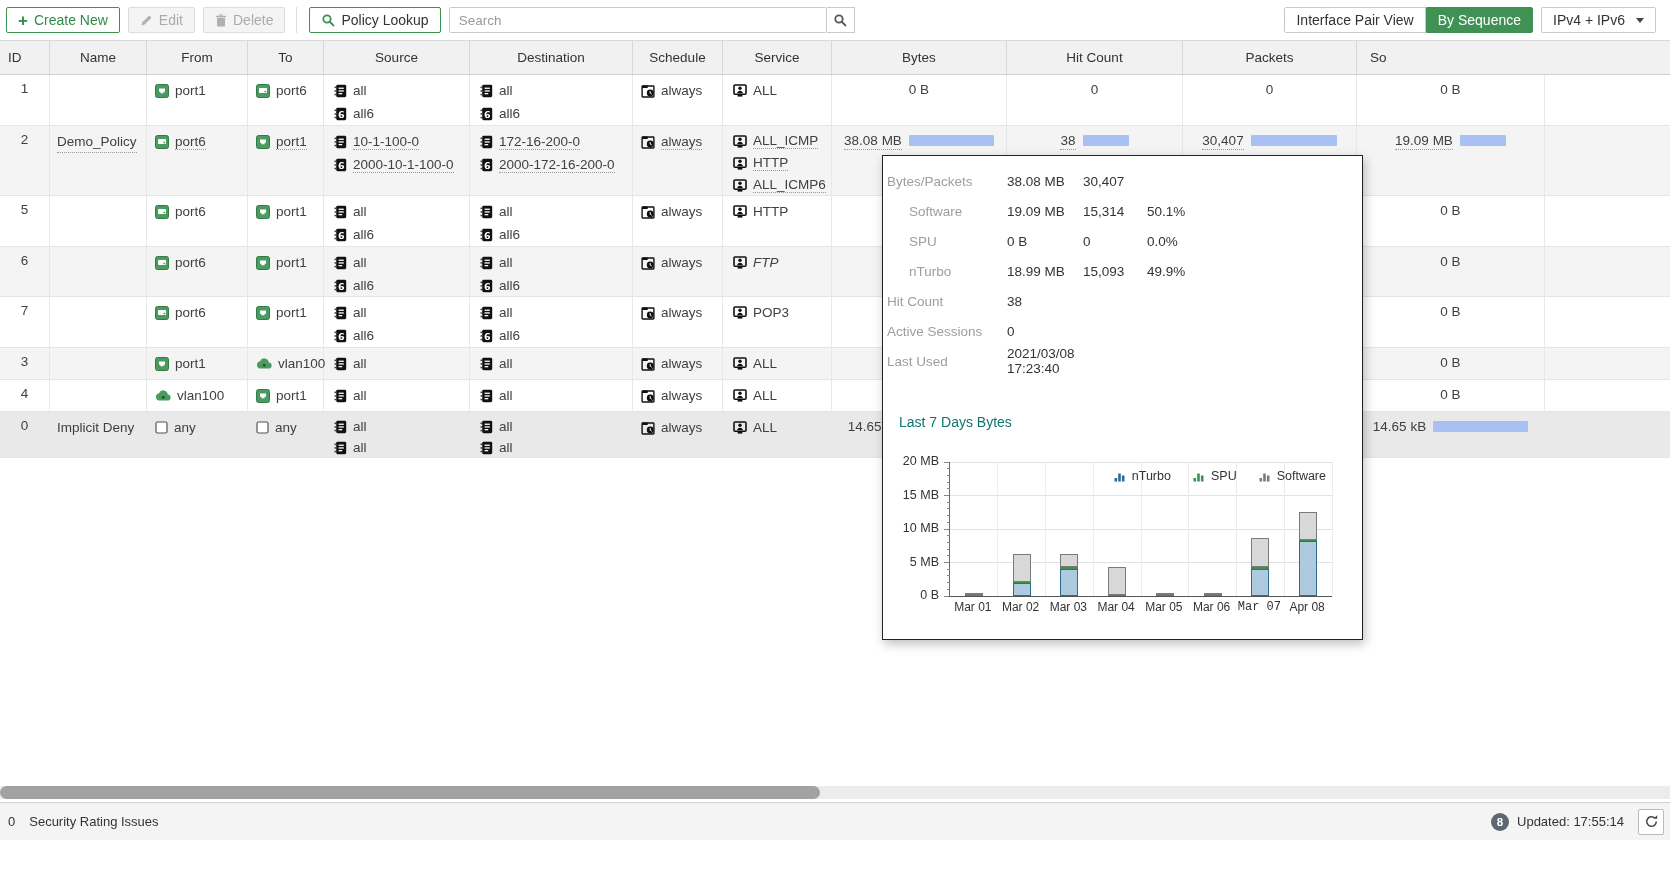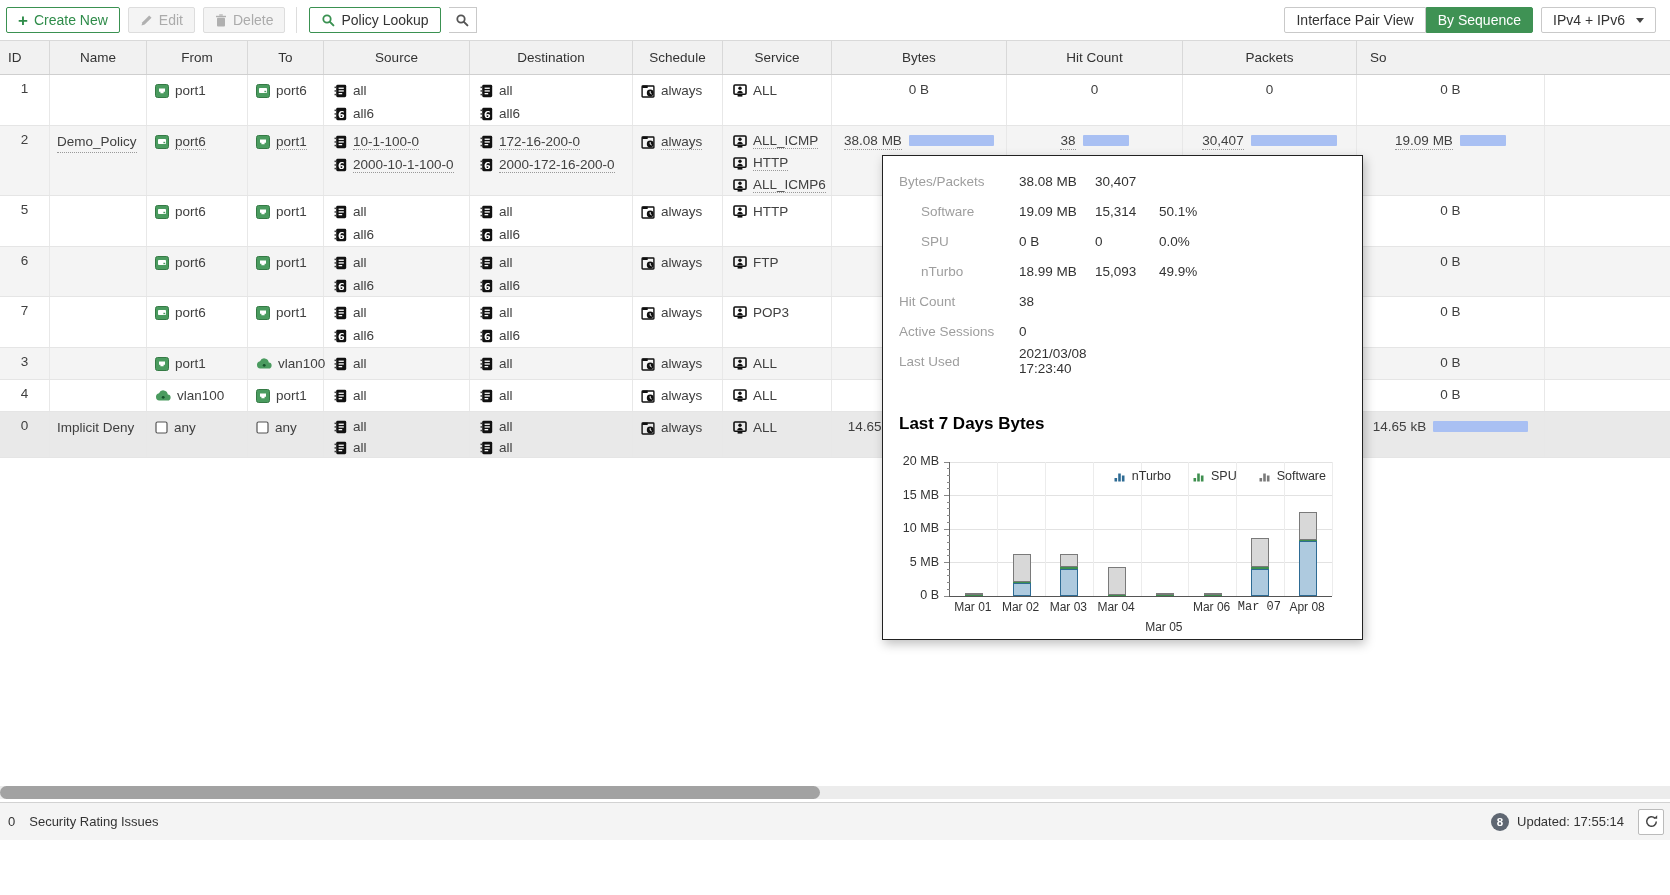--- a/index.html
+++ b/index.html
@@ -29,26 +29,26 @@
   .cell{box-sizing:border-box;border-right:1px solid #e8e8e8;padding-top:5px;display:flex;flex-direction:column;align-items:flex-start;gap:2px;}
   .entry{display:flex;align-items:center;gap:6px;height:21px;}
   .lbl{font-size:13.5px;color:#404040;line-height:15px;}
   .val{font-size:13.5px;color:#404040;line-height:17px;}
   .metric-cell{flex-direction:row !important;justify-content:center;align-items:flex-start !important;gap:7px;padding-top:6px !important;}
   .usage-bar{height:11px;background:#a9c0f3;margin-top:3px;border-radius:1px;}
   .hl .u{border-bottom:1px dotted #999;text-align:center;}
 
   
   .popup{position:absolute;left:882px;top:155px;width:481px;height:485px;background:#fff;border:1px solid #222;box-shadow:2px 4px 10px rgba(0,0,0,.25);z-index:10;box-sizing:border-box;}
-  .prow{display:grid;grid-template-columns:120px 76px 64px 1fr;align-items:center;height:30px;padding-left:16px;font-size:13.5px;}
+  .prow{display:grid;grid-template-columns:120px 76px 64px 1fr;align-items:center;height:30px;padding-left:4px;font-size:13.5px;}
   .prows{position:absolute;top:10px;left:0;right:0;}
   .plabel{color:#9e9e9e;}
   .plabel.indent{padding-left:22px;}
   .pv{color:#333;}
-  .chart-title{position:absolute;top:258px;left:16px;font-size:17px;font-weight:bold;color:#000000;}
+  .chart-title{position:absolute;top:258px;left:16px;font-size:14px;font-weight:normal;color:#0f766e;}
   .chart{position:absolute;top:296px;left:10px;width:460px;height:180px;}
   .plot{position:absolute;left:56px;top:10px;width:382px;height:134px;border-left:1px solid #666;border-bottom:1px solid #555;}
   .hgrid{position:absolute;left:0;width:100%;height:1px;background:#e2e2e2;}
   .vgrid{position:absolute;top:0;width:1px;height:100%;background:#ececec;}
   .ylab{position:absolute;left:0;width:46px;text-align:right;font-size:12.5px;color:#333;}
   .mtick{position:absolute;height:1px;background:#888;}
   .xlab{position:absolute;top:148px;font-size:12px;color:#333;text-align:center;}
   .legend{position:absolute;top:7px;right:6px;display:flex;gap:22px;align-items:center;font-size:12.5px;color:#333;}
   .legend-item{display:flex;align-items:center;gap:6px;cursor:pointer;}
   .bar-stack{position:absolute;bottom:0;display:flex;flex-direction:column-reverse;width:18px;}
@@ -101,20 +101,21 @@
     <button class="btn green-outline">
       <span class="icon" style="color:#3a9151">
           <svg width="14" height="14" viewBox="0 0 14 14">
             <circle cx="6" cy="6" r="3.7" fill="none" stroke="currentColor" stroke-width="1.8"></circle>
             <line x1="8.9" y1="8.9" x2="12.4" y2="12.4" stroke="currentColor" stroke-width="2" stroke-linecap="round"></line>
           </svg>
         </span>
       <span>Policy Lookup</span>
     </button>
     <div style="width:8px"></div>
+    <input class="search-input" type="text" placeholder="Search" style="">
     <button class="search-btn">
       <span class="icon">
           <svg width="14" height="14" viewBox="0 0 14 14">
             <circle cx="6" cy="6" r="3.7" fill="none" stroke="currentColor" stroke-width="1.8"></circle>
             <line x1="8.9" y1="8.9" x2="12.4" y2="12.4" stroke="currentColor" stroke-width="2" stroke-linecap="round"></line>
           </svg>
         </span>
     </button>
     <div style="flex:1"></div>
     <button class="btn" style="border-radius:2px 0 0 2px;">
@@ -660,21 +661,21 @@
               <svg width="14" height="14" viewBox="0 0 14 14">
                 <path d="M2.2 1.5h4.5V4H1.2V2.5a1 1 0 0 1 1-1z" fill="#111"></path>
                 <path d="M1.8 2h10.4a.7.7 0 0 1 .7.7v9.6a.7.7 0 0 1-.7.7H1.8a.7.7 0 0 1-.7-.7V2.7a.7.7 0 0 1 .7-.7z" fill="none" stroke="#111" stroke-width="1.4"></path>
                 <circle cx="9.2" cy="9" r="3.4" fill="#111"></circle>
                 <path d="M9.2 7.1v2l1.5.9" stroke="#fff" stroke-width="1" fill="none"></path>
               </svg>
             </span>
             <span class="lbl">always</span>
           </div>
         </div>
-        <div class="cell" style="width: 109px; padding-left: 10px;">
+        <div class="cell" style="width: 109px; padding-left: 10px; font-style: italic;">
           <div class="entry">
             <span class="icon">
               <svg width="14" height="13" viewBox="0 0 14 13">
                 <rect x="1" y="1" width="12" height="9.2" rx="1" fill="none" stroke="#111" stroke-width="1.6"></rect>
                 <circle cx="7" cy="4.3" r="1.7" fill="#111"></circle>
                 <path d="M4.2 9.2c0-1.6 1.2-2.5 2.8-2.5s2.8.9 2.8 2.5z" fill="#111"></path>
                 <rect x="4.6" y="11" width="4.8" height="1.6" fill="#111"></rect>
               </svg>
             </span>
             <span class="lbl">FTP</span>
@@ -1298,21 +1299,21 @@
               </span>
               <span>Software</span>
             </div>
           </div>
         </div>
       <div></div>
     <div class="xlab" style="left: 56px; width: 47.75px;">Mar 01</div>
         <div class="xlab" style="left: 103.75px; width: 47.75px;">Mar 02</div>
         <div class="xlab" style="left: 151.5px; width: 47.75px;">Mar 03</div>
         <div class="xlab" style="left: 199.25px; width: 47.75px;">Mar 04</div>
-        <div class="xlab" style="left: 247px; width: 47.75px; margin-top: 20px;">Mar 05</div>
+        <div class="xlab" style="left: 247px; width: 47.75px;">Mar 05</div>
         <div class="xlab" style="left: 294.75px; width: 47.75px;">Mar 06</div>
         <div class="xlab" style="left: 342.5px; width: 47.75px; font-family: Liberation Mono, monospace;">Mar 07</div>
         <div class="xlab" style="left: 390.25px; width: 47.75px;">Apr 08</div>
       </div>
   </div>
 
   <div class="hscroll-track">
     <div class="hscroll-thumb"></div>
   </div>
 

